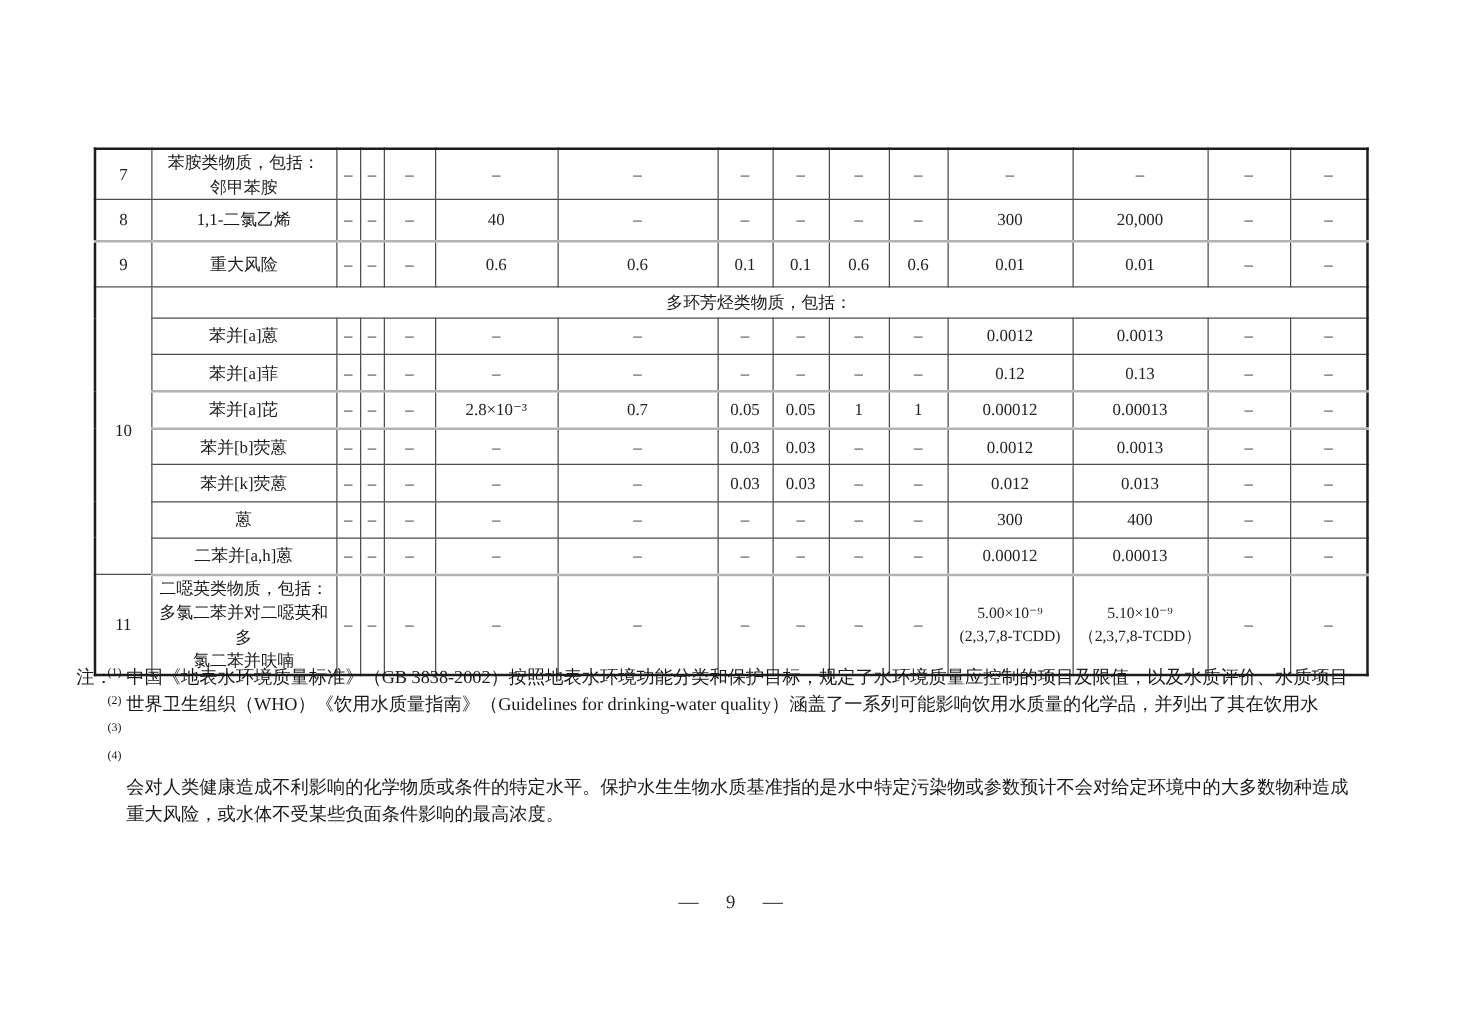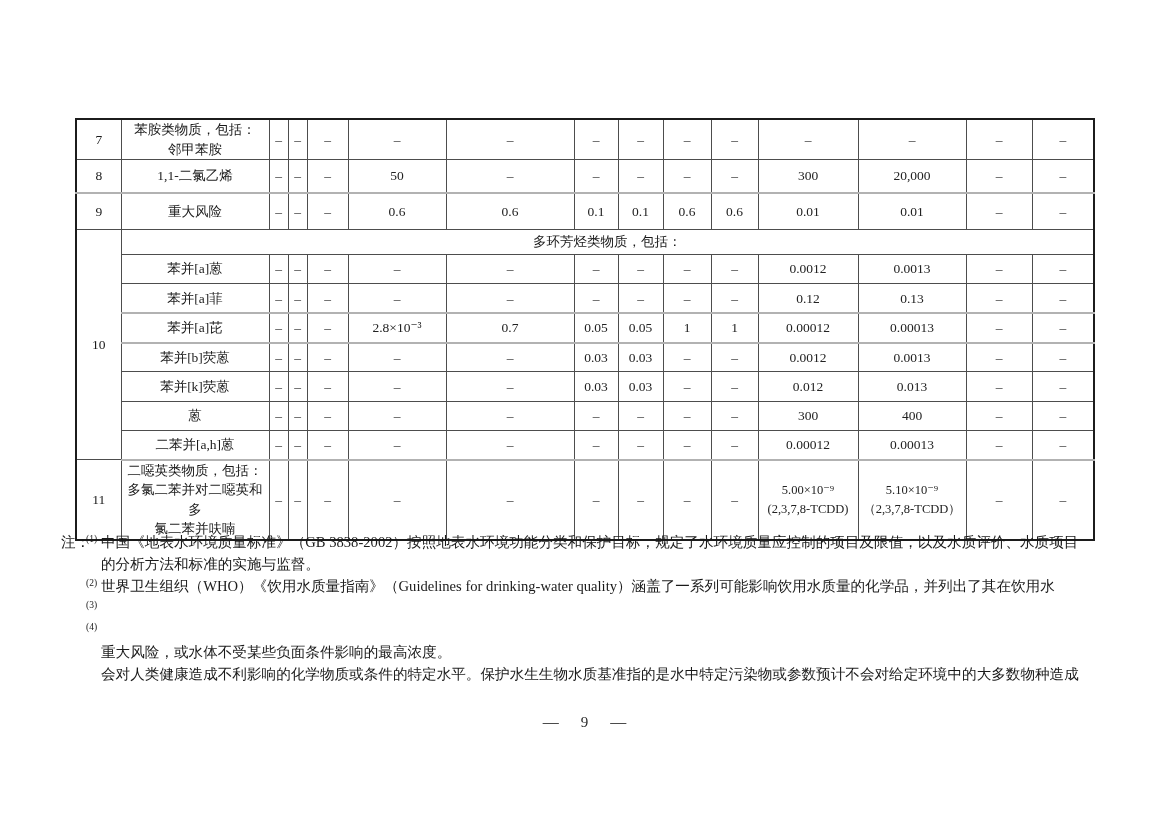--- a/index.html
+++ b/index.html
@@ -92,21 +92,21 @@
           <td class="val-cell">–</td>
           <td class="val-cell">–</td>
           <td class="val-cell">–</td>
         </tr>
         <tr class="row-8 gray-bottom">
           <td class="no-cell">8</td>
           <td class="name-cell">1,1-二氯乙烯</td>
           <td class="val-cell">–</td>
           <td class="val-cell">–</td>
           <td class="val-cell">–</td>
-          <td class="val-cell">50</td>
+          <td class="val-cell">40</td>
           <td class="val-cell">–</td>
           <td class="val-cell">–</td>
           <td class="val-cell">–</td>
           <td class="val-cell">–</td>
           <td class="val-cell">–</td>
           <td class="val-cell">300</td>
           <td class="val-cell">20,000</td>
           <td class="val-cell">–</td>
           <td class="val-cell">–</td>
         </tr>
@@ -262,25 +262,24 @@
           <td class="val-cell small">5.10×10⁻⁹
 （2,3,7,8-TCDD）</td>
           <td class="val-cell">–</td>
           <td class="val-cell">–</td>
         </tr>
       </tbody>
   </table>
 
   <div class="notes" id="notes">
       <div class="note-line"><span class="note-label">注：</span><span class="note-marker">(1)</span><span>中国《地表水环境质量标准》（GB 3838-2002）按照地表水环境功能分类和保护目标，规定了水环境质量应控制的项目及限值，以及水质评价、水质项目</span></div>
-      <div class="note-line"><span>的分析方法和标准的实施与监督。</span></div>
       <div class="note-line"><span class="note-marker">(2)</span><span>世界卫生组织（WHO）《饮用水质量指南》（Guidelines for drinking-water quality）涵盖了一系列可能影响饮用水质量的化学品，并列出了其在饮用水</span></div>
       <div class="note-line"><span class="note-marker">(3)</span></div>
       <div class="note-line"><span class="note-marker">(4)</span></div>
+      <div class="note-line"><span>会对人类健康造成不利影响的化学物质或条件的特定水平。保护水生生物水质基准指的是水中特定污染物或参数预计不会对给定环境中的大多数物种造成</span></div>
       <div class="note-line"><span>重大风险，或水体不受某些负面条件影响的最高浓度。</span></div>
-      <div class="note-line"><span>会对人类健康造成不利影响的化学物质或条件的特定水平。保护水生生物水质基准指的是水中特定污染物或参数预计不会对给定环境中的大多数物种造成</span></div>
     </div>
 
   <div class="page-footer">
     <span>—</span><span class="pg-num">9</span><span>—</span>
   </div>
 
 </div>
 
 </body></html>

